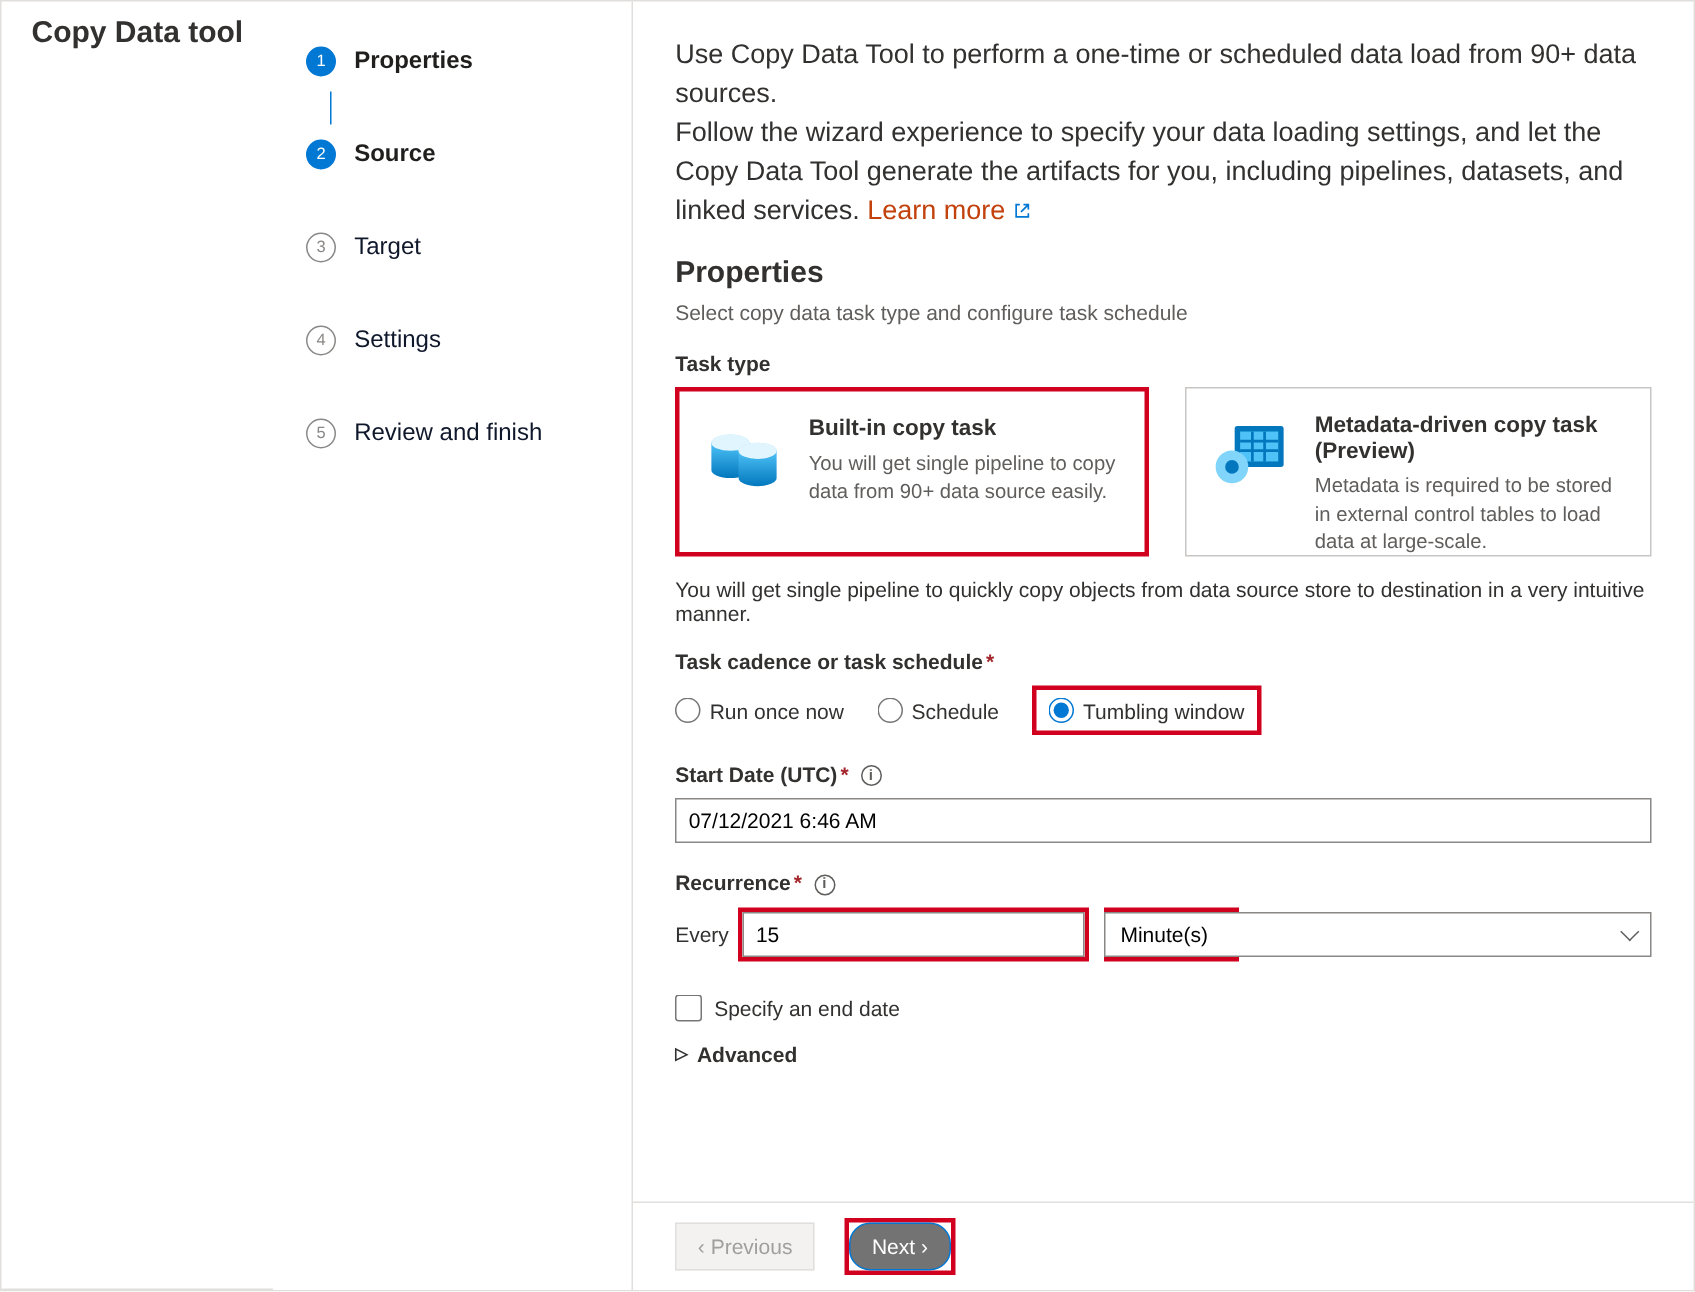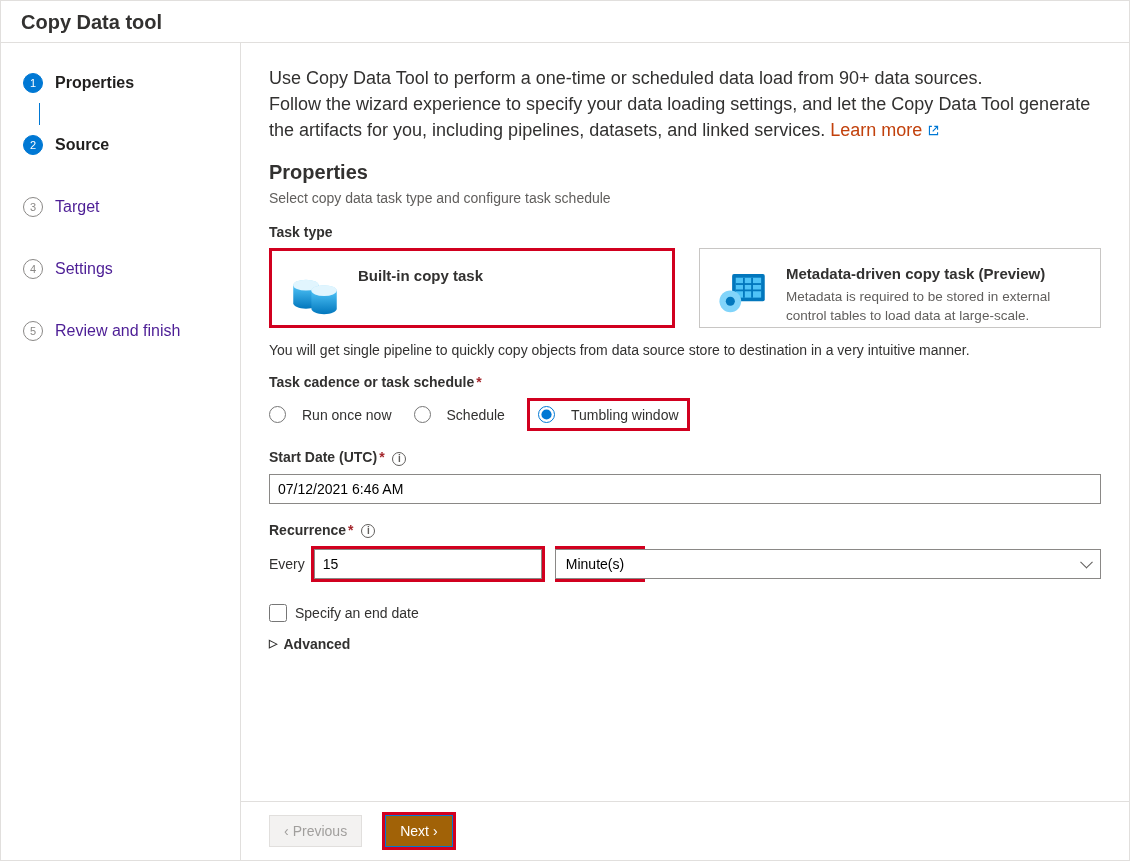--- a/index.html
+++ b/index.html
@@ -1,61 +1,61 @@
 <!DOCTYPE html>
 <html><head>
 <meta charset="utf-8">
 <style>
   * { box-sizing: border-box; }
   html, body { margin: 0; padding: 0; font-family: "Segoe UI", -apple-system, BlinkMacSystemFont, sans-serif; font-size: 14px; color: #323130; background: #fff; }
-  .app { width: 1130px; height: 861px; border: 1px solid #e1dfdd; display: flex; flex-direction: column; }
+  .app { width: 1130px; height: 861px; border: 1px solid #e1dfdd; display: flex; flex-direction: row; }
   .titlebar { padding: 10px 20px 8px; border-bottom: 1px solid #e1dfdd; font-size: 20px; font-weight: 600; }
   .body { flex: 1; display: flex; min-height: 0; }
   .sidebar { width: 240px; border-right: 1px solid #e1dfdd; padding: 20px 0 0 14px; }
   .step { display: flex; align-items: center; gap: 12px; padding: 10px 8px; cursor: default; }
   .step .num { width: 20px; height: 20px; border-radius: 50%; display: flex; align-items: center; justify-content: center; font-size: 11px; border: 1px solid #8a8886; color: #8a8886; background: #fff; flex-shrink: 0; }
   .step.active .num, .step.current .num { background: #0078d4; border-color: #0078d4; color: #fff; }
   .step.active .lbl, .step.current .lbl { color: #201f1e; font-weight: 600; }
-  .step .lbl { font-size: 16px; color: #4c1d95; }
+  .step .lbl { font-size: 16px; color: #0f172a; }
   .connector { width: 1px; height: 22px; background: #0078d4; margin-left: 24px; }
   .main { flex: 1; display: flex; flex-direction: column; min-height: 0; }
   .content { flex: 1; padding: 22px 28px 10px 28px; overflow: auto; }
   .intro { font-size: 18px; color: #323130; line-height: 1.45; }
   .intro a { color: #c2410c; text-decoration: none; }
   .section-title { font-size: 20px; font-weight: 600; margin: 18px 0 6px; }
   .section-sub { color: #605e5c; margin-bottom: 18px; }
   .field-label { font-weight: 600; margin: 6px 0 8px; font-size: 14px; }
   .req { color: #a4262c; margin-left: 2px; }
   .cards { display: flex; gap: 24px; margin-bottom: 14px; }
   .card { flex: 1; border: 1px solid #c8c6c4; padding: 16px 18px 0 14px; display: flex; gap: 14px; align-items: flex-start; cursor: pointer; }
   .card.selected { border: 3px solid #d1001f; }
   .card .ic { width: 58px; height: 58px; flex-shrink: 0; }
   .card h4 { margin: 0 0 6px; font-size: 15px; font-weight: 600; }
   .card p { margin: 0; font-size: 13.5px; color: #605e5c; line-height: 1.35; }
   .desc-line { font-size: 14px; color: #323130; margin: 6px 0 16px; }
   .radios { display: flex; gap: 22px; align-items: center; margin-bottom: 18px; }
-  .radio { display: inline-flex; align-items: center; gap: 16px; font-size: 14px; cursor: pointer; }
+  .radio { display: inline-flex; align-items: center; gap: 6px; font-size: 14px; cursor: pointer; }
   .radio input { width: 17px; height: 17px; accent-color: #0078d4; margin: 0; }
   .radio.hl { border: 3px solid #d1001f; padding: 5px 8px; }
   .info-ic { display: inline-flex; width: 14px; height: 14px; border: 1px solid #605e5c; border-radius: 50%; font-size: 10px; align-items: center; justify-content: center; color: #605e5c; margin-left: 4px; vertical-align: middle; cursor: default; }
   .text-input { width: 100%; height: 30px; border: 1px solid #8a8886; padding: 0 8px; font-family: inherit; font-size: 14px; outline: none; }
   .row-recur { display: flex; align-items: center; gap: 4px; }
   .row-recur .lbl-every { font-size: 14px; margin-right: 2px; }
   .num-box { width: 228px; height: 30px; border: 1px solid #8a8886; padding: 0 8px; font-family: inherit; font-size: 14px; outline: none; }
   .unit-sel { height: 30px; border: 1px solid #8a8886; padding: 0 24px 0 10px; font-family: inherit; font-size: 14px; background: #fff; flex: 1; appearance: none; outline: none; position: relative; text-align: left; }
   .sel-wrap { position: relative; flex: 1; display: flex; }
   .sel-wrap::after { content: ""; position: absolute; right: 10px; top: 50%; width: 8px; height: 8px; border-right: 1px solid #605e5c; border-bottom: 1px solid #605e5c; transform: translateY(-70%) rotate(45deg); pointer-events: none; }
   .hl-inline { display: inline-block; border: 3px solid #d1001f; padding: 0; }
   .checkbox-row { display: flex; align-items: center; gap: 8px; margin: 22px 0 14px; }
   .checkbox-row input { width: 18px; height: 18px; margin: 0; accent-color: #0078d4; }
   .adv { display: flex; align-items: center; gap: 6px; font-weight: 600; cursor: pointer; margin-top: 6px; }
   .adv .tri { font-size: 11px; color: #323130; }
   .footer { border-top: 1px solid #e1dfdd; padding: 10px 28px; display: flex; gap: 20px; align-items: center; }
   .btn { height: 32px; padding: 0 14px; border: 1px solid #8a8886; background: #fff; font-family: inherit; font-size: 14px; cursor: pointer; display: inline-flex; align-items: center; gap: 4px; }
-  .btn.primary { background: #a16207; border-color: #0078d4; color: #fff; }
+  .btn.primary { background: #737373; border-color: #0078d4; color: #fff; border-radius: 14px; }
   .btn:disabled { background: #f3f2f1; color: #a19f9d; border-color: #e1dfdd; cursor: default; }
   .ext-ic { width: 13px; height: 13px; display: inline-block; vertical-align: -1px; }
   .gap { height: 12px; }
 </style>
 </head>
 <body>
 
 <div class="app">
   <div class="titlebar">
     <span>Copy Data tool</span>
@@ -116,20 +116,21 @@
                 </defs>
               <ellipse cx="22" cy="20" rx="14" ry="6" fill="#b3e5fc"></ellipse>
               <path d="M8 20v20c0 3.3 6.3 6 14 6s14-2.7 14-6V20" fill="url(#g1)"></path>
               <ellipse cx="22" cy="20" rx="14" ry="6" fill="#e1f5fe"></ellipse>
               <ellipse cx="42" cy="26" rx="14" ry="6" fill="#b3e5fc"></ellipse>
               <path d="M28 26v20c0 3.3 6.3 6 14 6s14-2.7 14-6V26" fill="url(#g1)"></path>
               <ellipse cx="42" cy="26" rx="14" ry="6" fill="#e1f5fe"></ellipse>
             </svg>
             <div>
               <h4>Built-in copy task</h4>
+              <p>You will get single pipeline to copy data from 90+ data source easily.</p>
             </div>
           </div>
           <div class="card">
             <svg class="ic" viewBox="0 0 64 64">
               <rect x="20" y="10" width="36" height="30" rx="2" fill="#0277bd"></rect>
               <rect x="24" y="14" width="28" height="22" fill="#4fc3f7"></rect>
               <line x1="24" y1="21" x2="52" y2="21" stroke="#0277bd" stroke-width="2"></line>
               <line x1="24" y1="28" x2="52" y2="28" stroke="#0277bd" stroke-width="2"></line>
               <line x1="33" y1="14" x2="33" y2="36" stroke="#0277bd" stroke-width="2"></line>
               <line x1="42" y1="14" x2="42" y2="36" stroke="#0277bd" stroke-width="2"></line>

